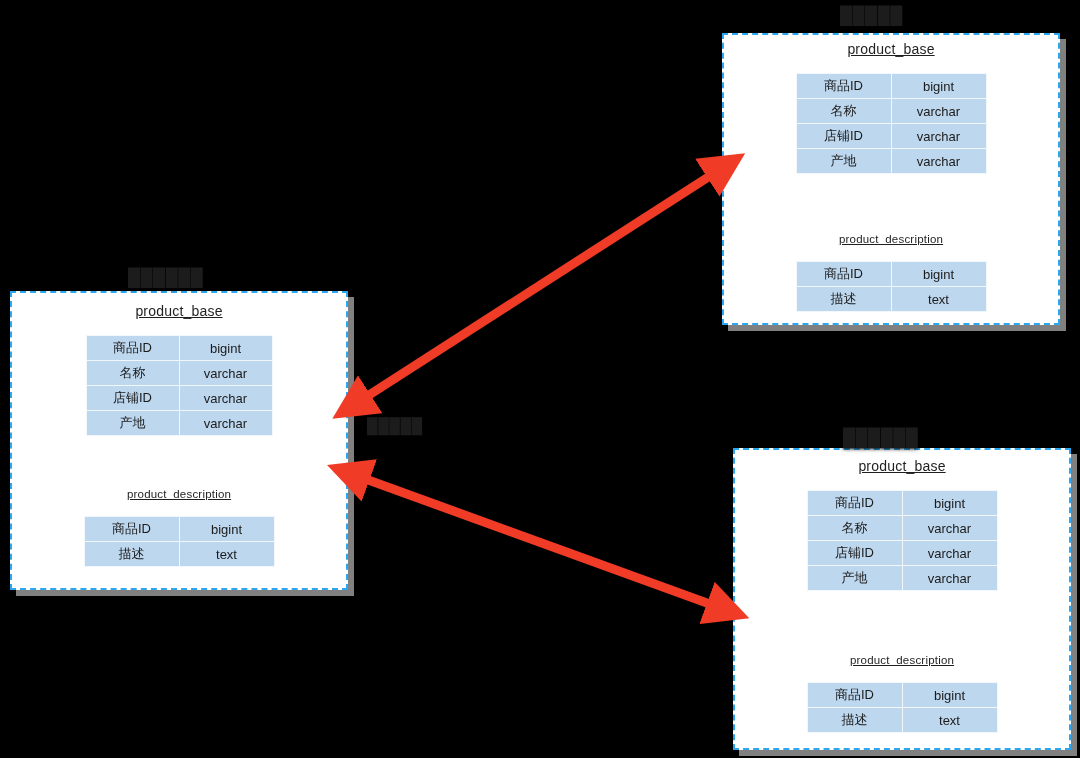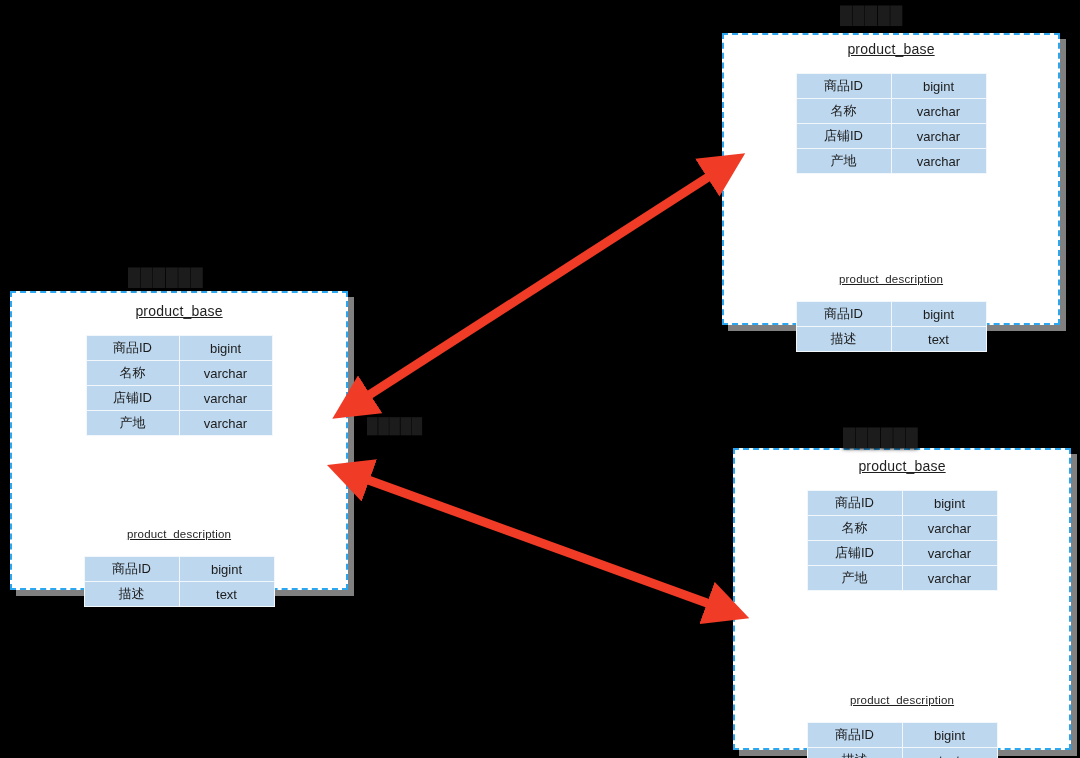--- a/index.html
+++ b/index.html
@@ -22,21 +22,21 @@
   .panel-tr    {left:722px; top:33px;  width:338px; height:292px;}
   .panel-br    {left:733px; top:448px; width:338px; height:302px;}
 
   
   .tbl-block{position:absolute;text-align:center;}
   .tbl-title{
     font-size:14px;color:#1f1f1f;margin-bottom:4px;
     font-family:"Liberation Sans","DejaVu Sans",sans-serif;
     letter-spacing:.2px;white-space:nowrap;text-decoration:underline;
   }
-  .tbl-title.small{font-size:11.5px;margin-top:40px;}
+  .tbl-title.small{font-size:11.5px;}
   table.ent{
     border-collapse:collapse;margin:16px auto;
     background:#ef4444;
     table-layout:fixed;
   }
   table.ent td{
     border:1px solid #f2f7fc;
     background:#bdd7ee;
     color:#1b1b1b;
     font-size:13px;

